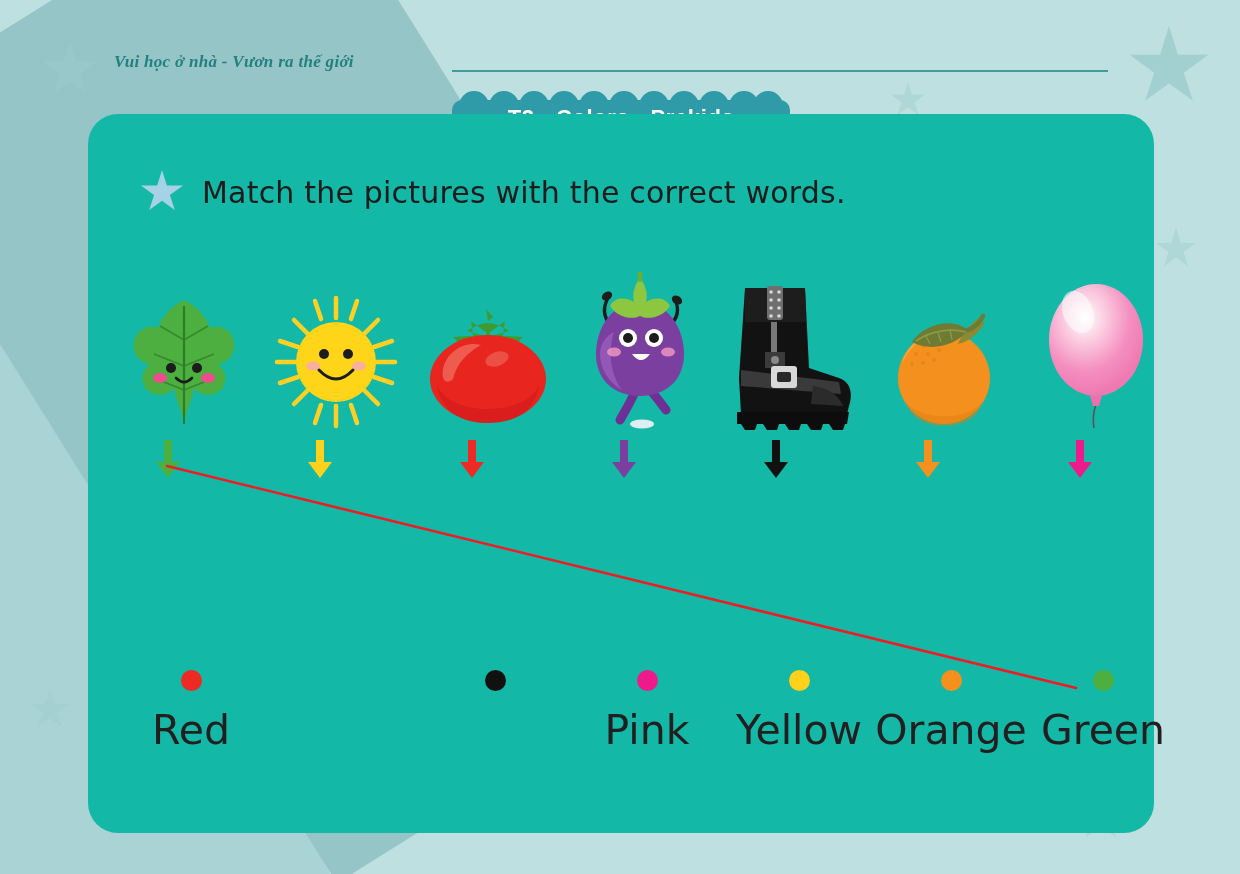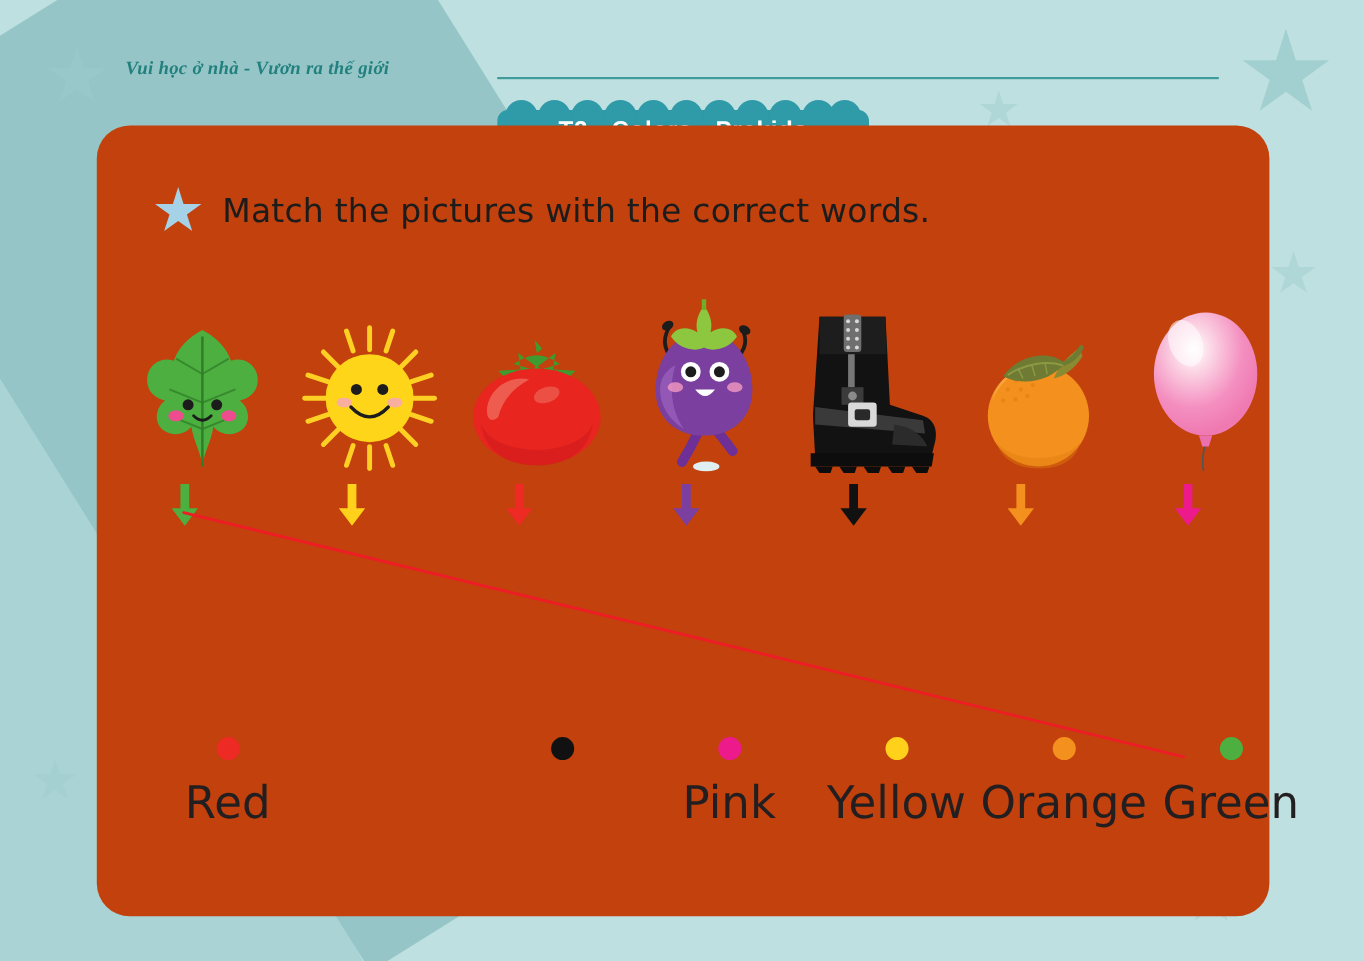--- a/index.html
+++ b/index.html
@@ -98,21 +98,21 @@
     white-space: nowrap;
   }
 
   
   .card {
     position: absolute;
     left: 88px;
     top: 114px;
     width: 1066px;
     height: 719px;
-    background: #c2410c;
+    background: #14b8a6;
     border-radius: 30px;
   }
 
   
   .instruction {
     position: absolute;
     left: 52px;
     top: 56px;
     display: flex;
     align-items: center;
@@ -162,21 +162,21 @@
   .arrow {
     position: absolute;
     top: 0;
     width: 26px;
     height: 40px;
   }
 
   
   .word-row {
     position: absolute;
-    left: 16px;
+    left: 0;
     top: 556px;
     width: 882px;
     height: 120px;
   }
   .word-cell {
     position: absolute;
     top: 0;
     display: flex;
     flex-direction: column;
     align-items: center;

